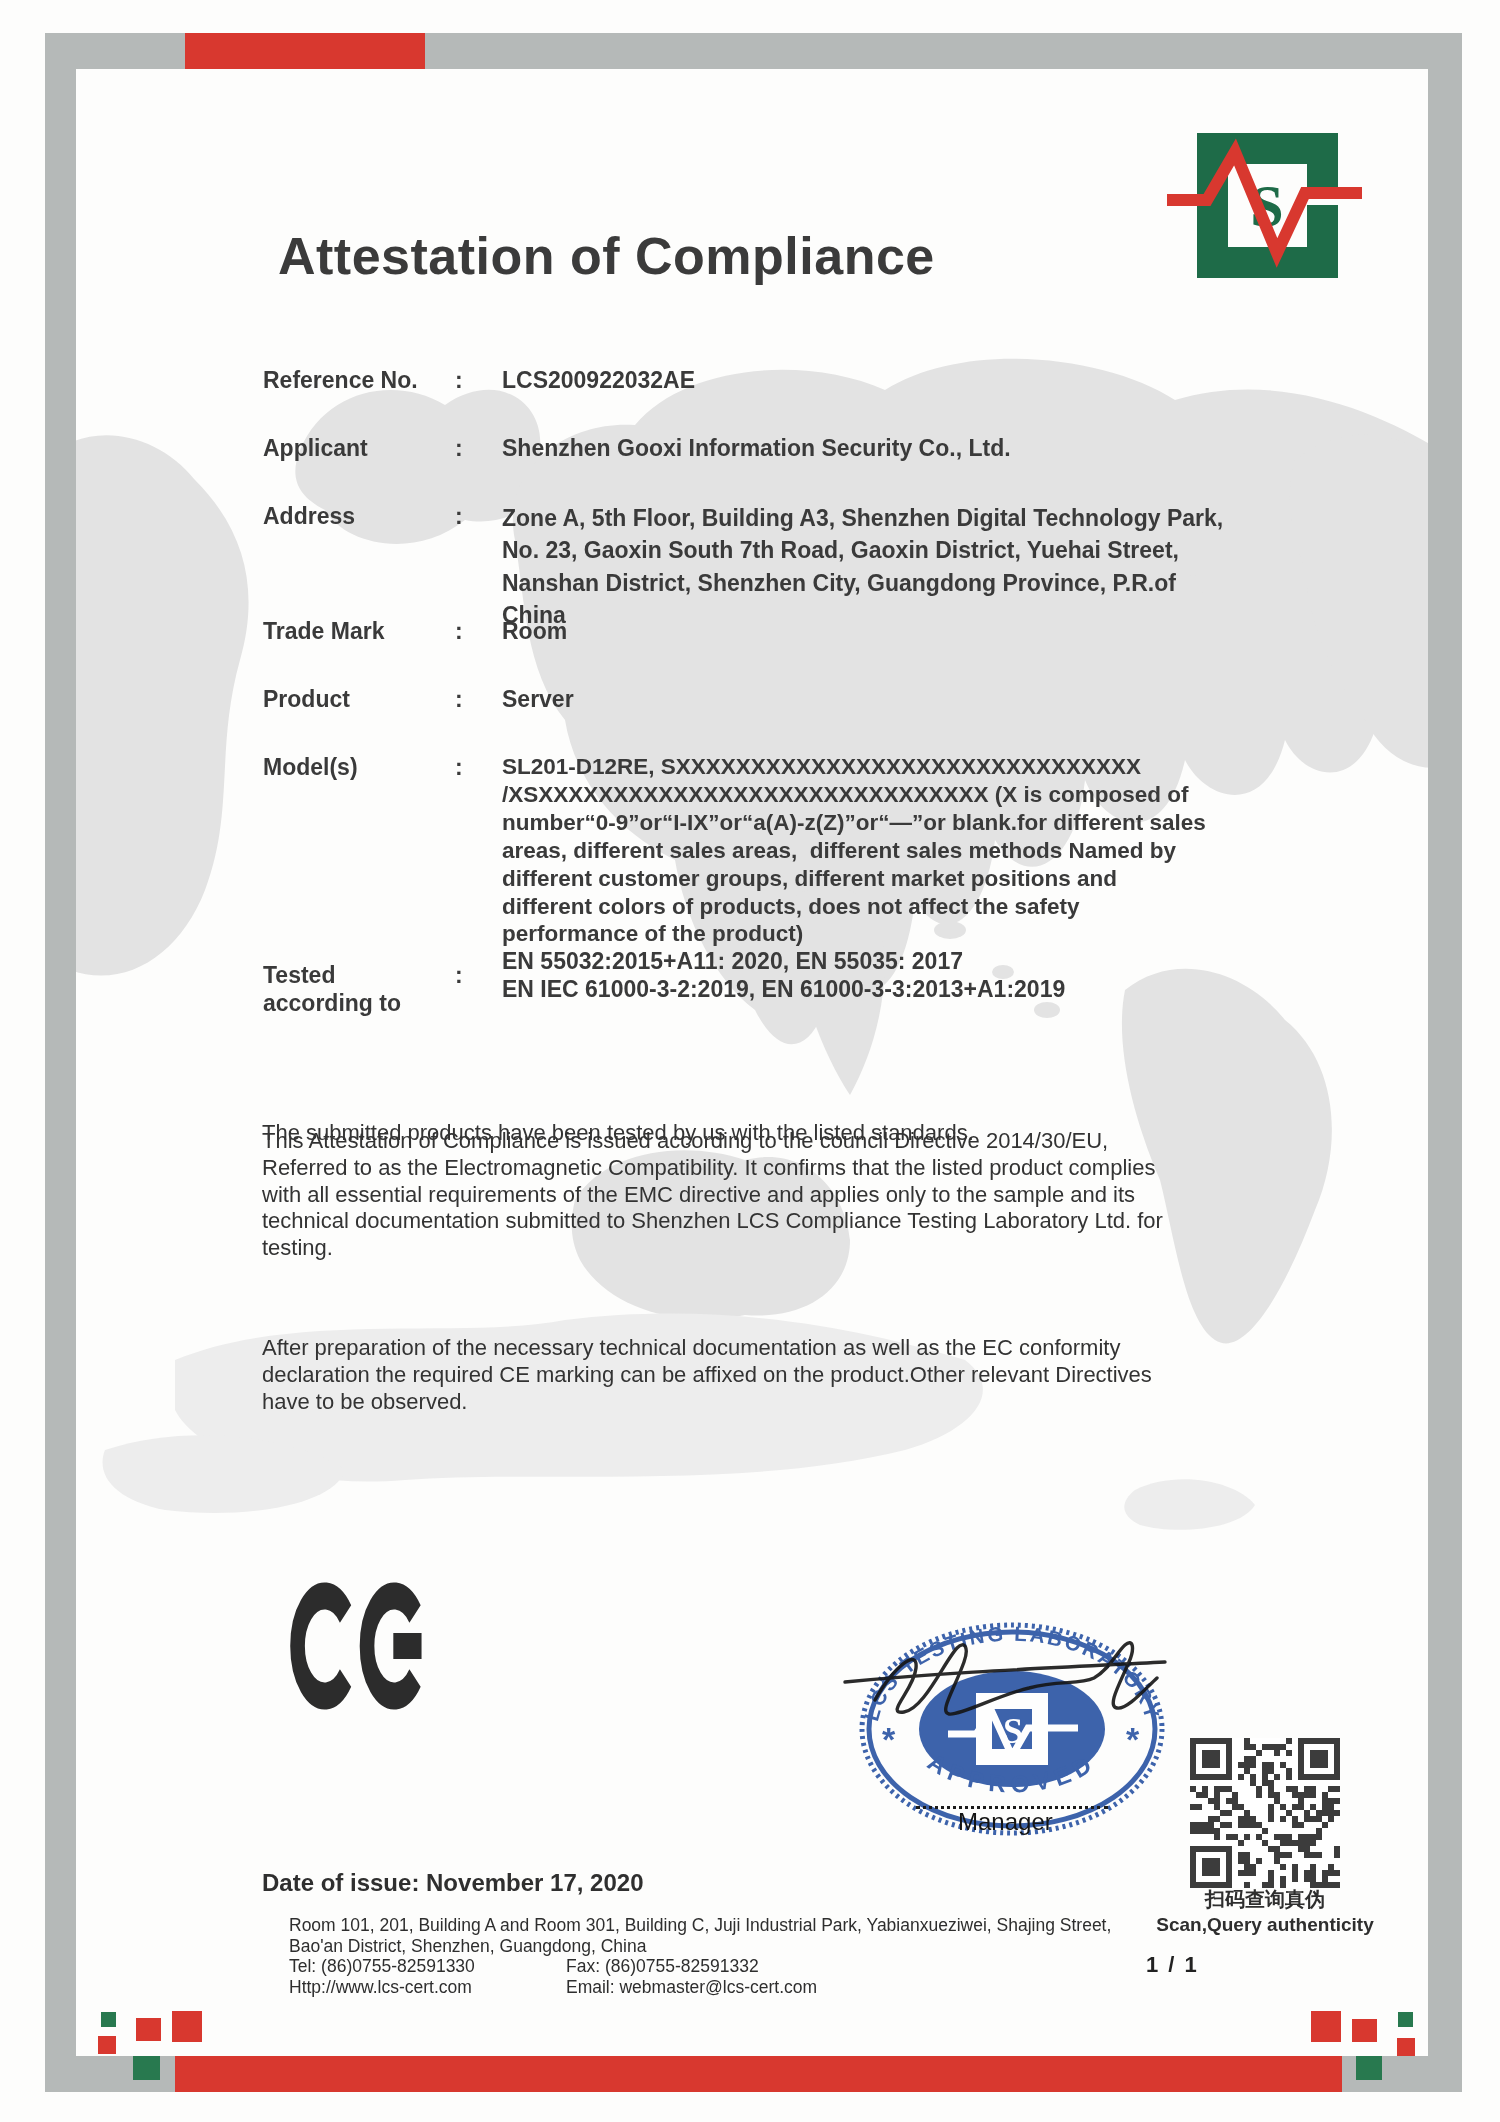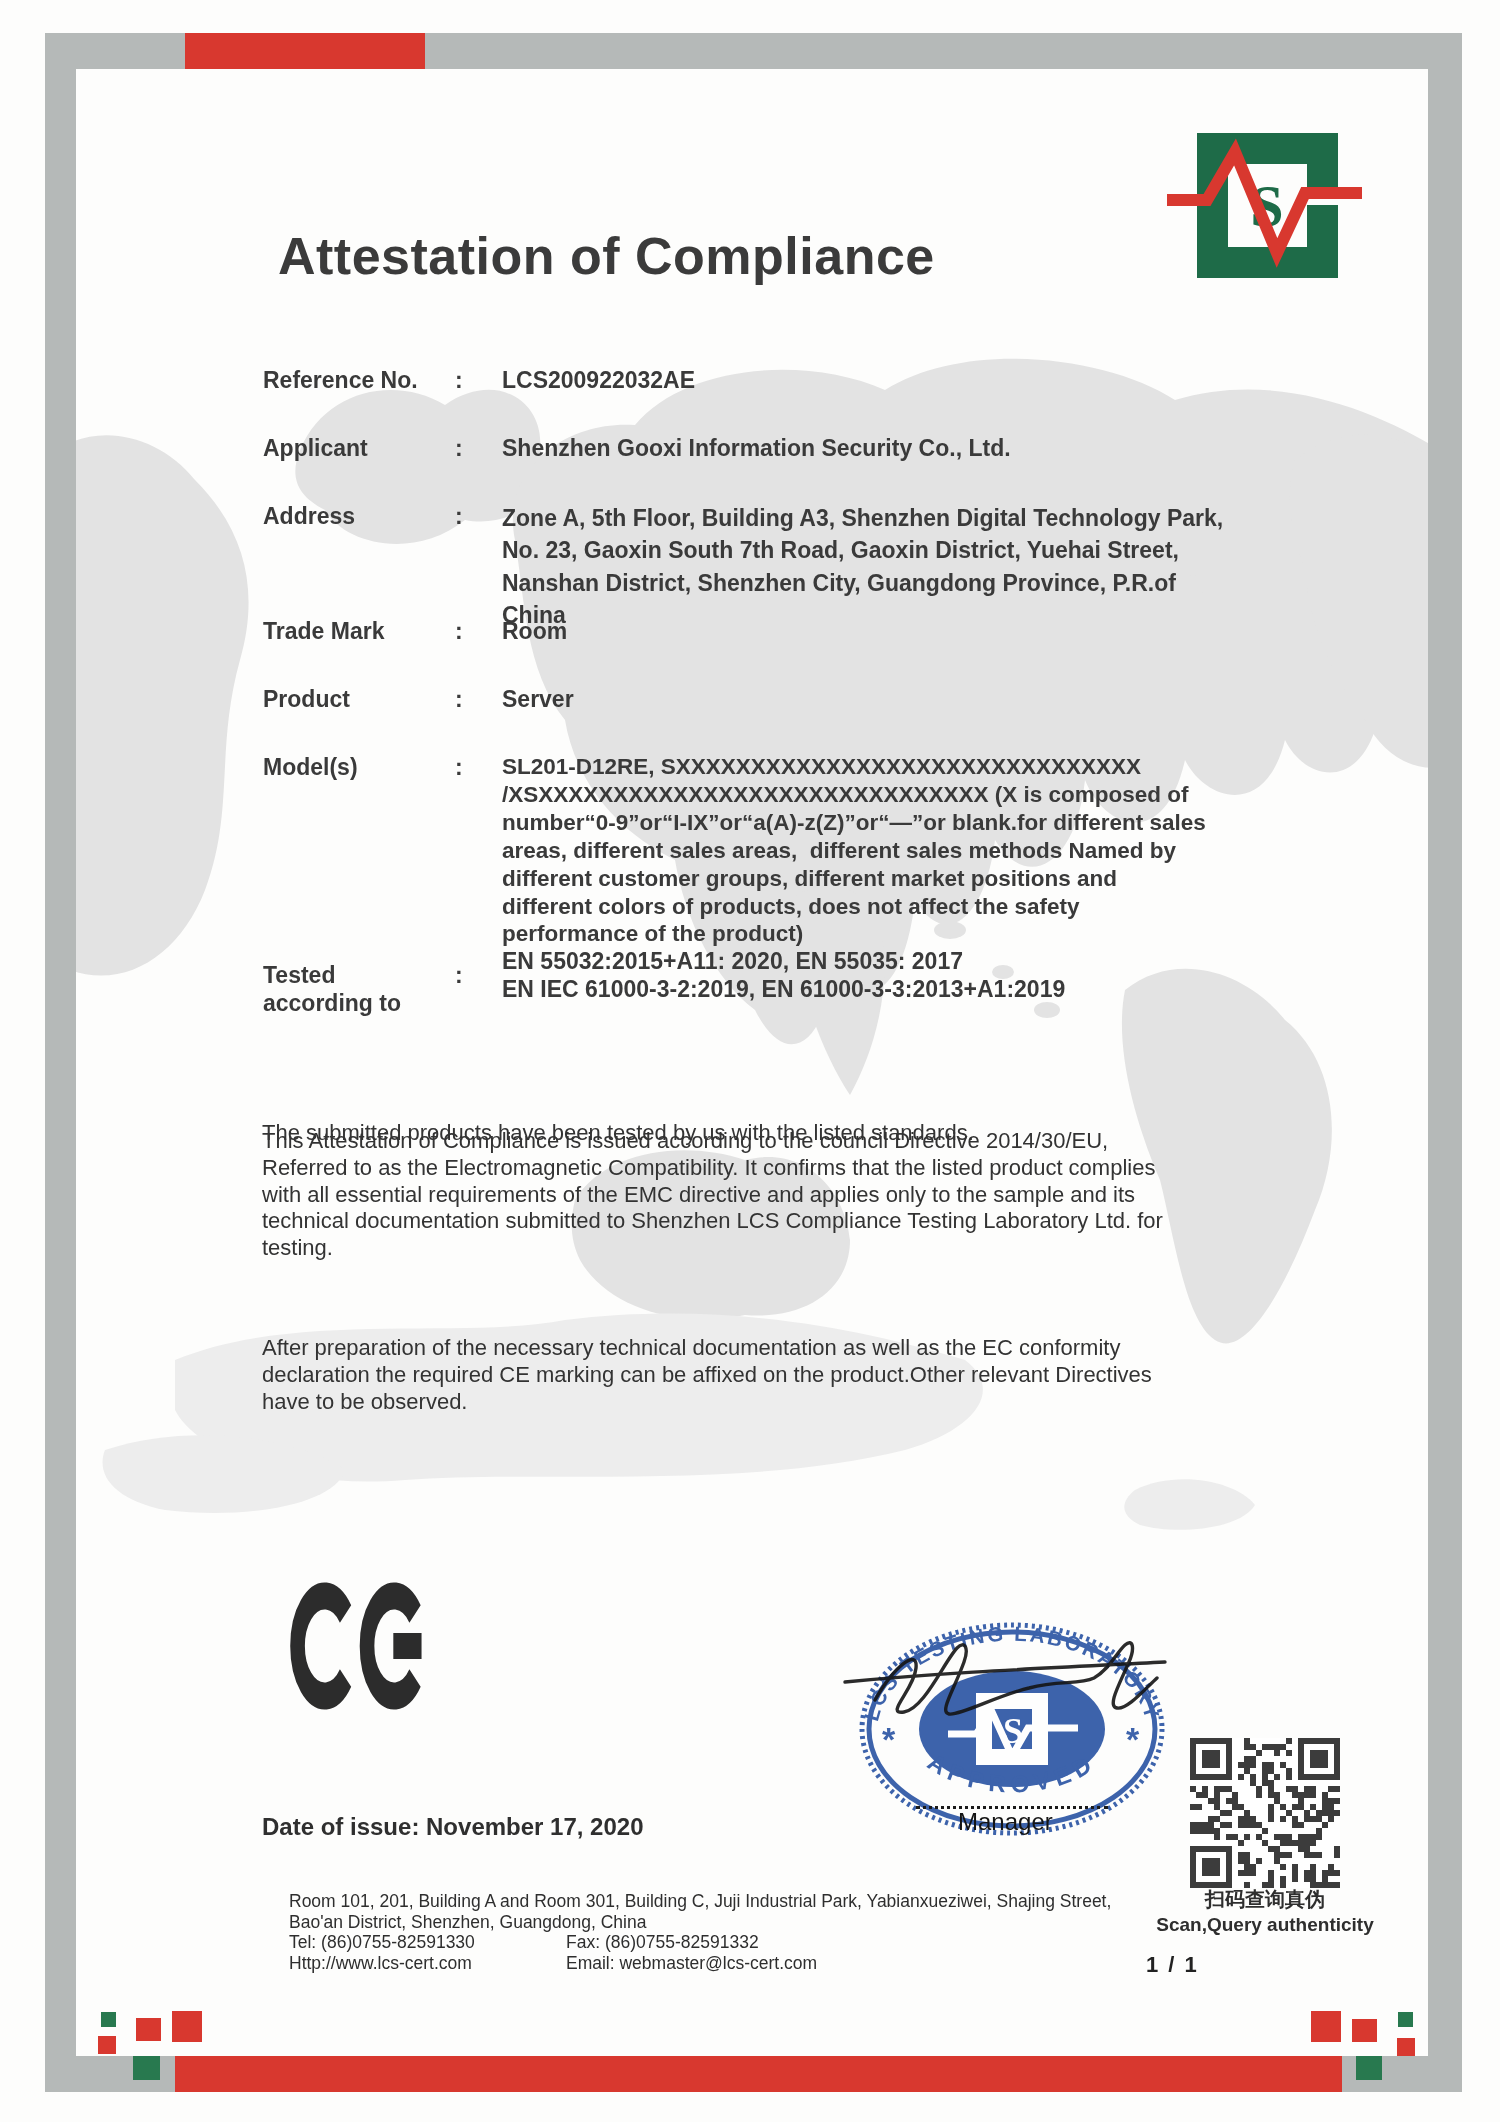--- a/index.html
+++ b/index.html
@@ -40,40 +40,40 @@
   .f-test .val{line-height:27.9px;}
   .f-test .lbl,.f-test .colon{padding-top:13px;}
 
   
   .para{position:absolute;left:262px;width:995px;font-size:22px;line-height:26.8px;
         color:#333333;white-space:pre-wrap;z-index:2;}
   .p1{top:1120px;} .p2{top:1128px;} .p3{top:1335px;}
 
   
   .ce{position:absolute;left:288px;top:1578px;z-index:2;}
-  .date-issue{position:absolute;left:262px;top:1813px;font-size:24px;font-weight:700;color:#2f2f2f;z-index:2;}
+  .date-issue{position:absolute;left:262px;top:1869px;font-size:24px;font-weight:700;color:#2f2f2f;z-index:2;}
 
   
   .stamp{position:absolute;left:852px;top:1616px;z-index:2;}
   .signature{position:absolute;left:830px;top:1608px;z-index:3;}
   .dotline{position:absolute;left:916px;top:1780px;width:192px;height:26px;
            border-bottom:3px dotted #1a1a1a;z-index:4;}
   .manager{position:absolute;left:958px;top:1808px;font-size:24px;color:#141414;z-index:4;}
 
   
   .qr{position:absolute;left:1190px;top:1738px;width:150px;height:150px;z-index:2;}
   .qr-zh{position:absolute;left:1190px;top:1886px;width:150px;text-align:center;
          font-size:20px;font-weight:700;color:#2e2e2e;z-index:2;}
   .qr-en{position:absolute;left:1125px;top:1914px;width:280px;text-align:center;
          font-size:19px;font-weight:600;color:#2e2e2e;z-index:2;}
 
   
   .footer{position:absolute;left:289px;top:1891px;width:900px;font-size:17.5px;
           line-height:20.5px;color:#2e2e2e;z-index:2;}
-  .footer .pre{white-space:pre-wrap;}
+  .footer .pre{white-space:pre-wrap;margin-top:24px;}
   .cols{display:flex;}
   .cols .c1{width:277px;}
   .pagenum{position:absolute;left:1146px;top:1952px;font-size:22px;font-weight:700;
            letter-spacing:2px;color:#222;z-index:2;}
 </style>
 </head>
 <body>
 
 <div class="page">
 

